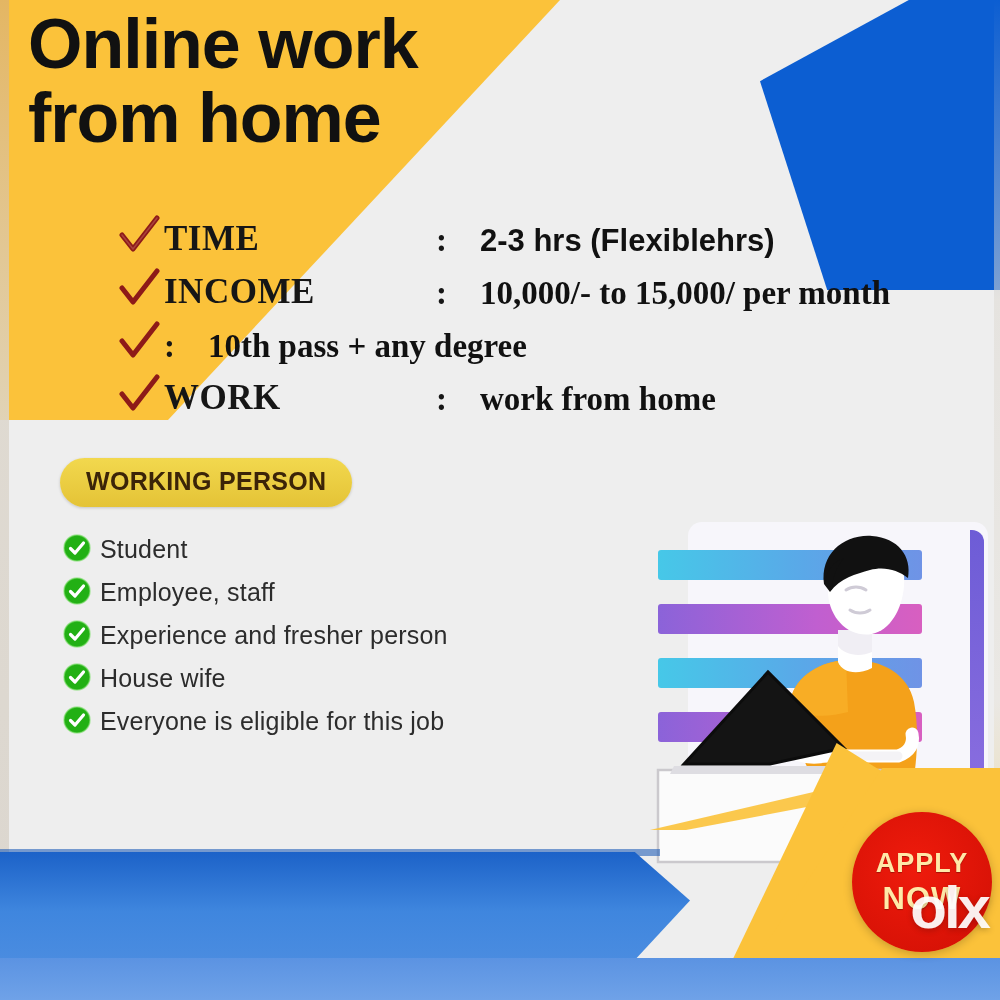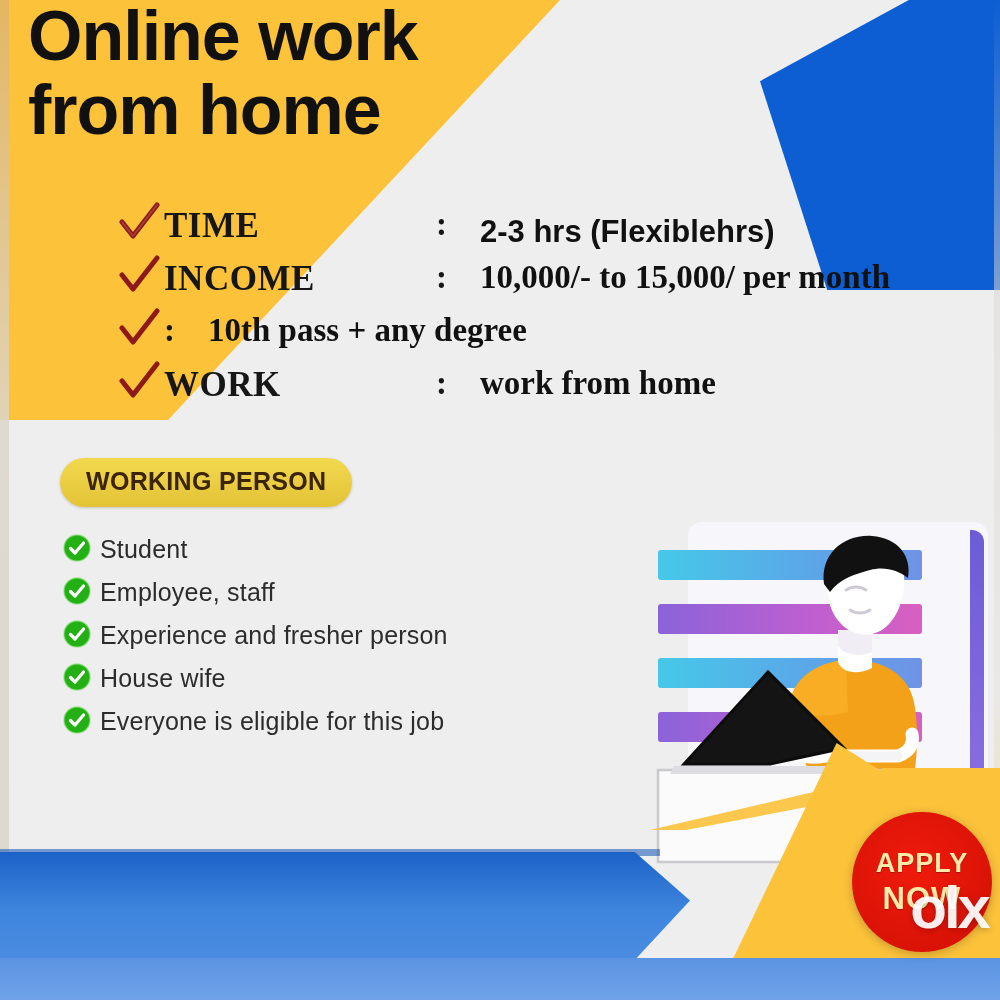--- a/index.html
+++ b/index.html
@@ -73,29 +73,29 @@
     clip-path:polygon(0% 100%, 86% 0%, 100% 22%, 18% 100%);
     opacity:.9;
   }
 
   
   #heading{
     position:absolute;left:28px;top:4px;width:640px;
     color:#111;font-weight:800;font-size:70px;line-height:.92;
     letter-spacing:-1px;
   }
-  #heading .l1{display:block;}
+  #heading .l1{display:block;margin-top:8px;}
   #heading .l2{display:block;margin-top:10px;}
 
   
   #specs{
     position:absolute;left:118px;top:206px;width:880px;
   }
   .spec-row{
-    display:flex;align-items:flex-start;height:53px;
+    display:flex;align-items:flex-end;height:53px;
   }
   .tick{
     width:46px;flex:0 0 46px;position:relative;height:40px;
   }
   .tick svg{position:absolute;left:0;top:-4px;}
   .spec-label{
     flex:0 0 272px;
     font-family:"Liberation Serif", serif;
     font-weight:700;color:#161616;
     font-size:35px;letter-spacing:.5px;

